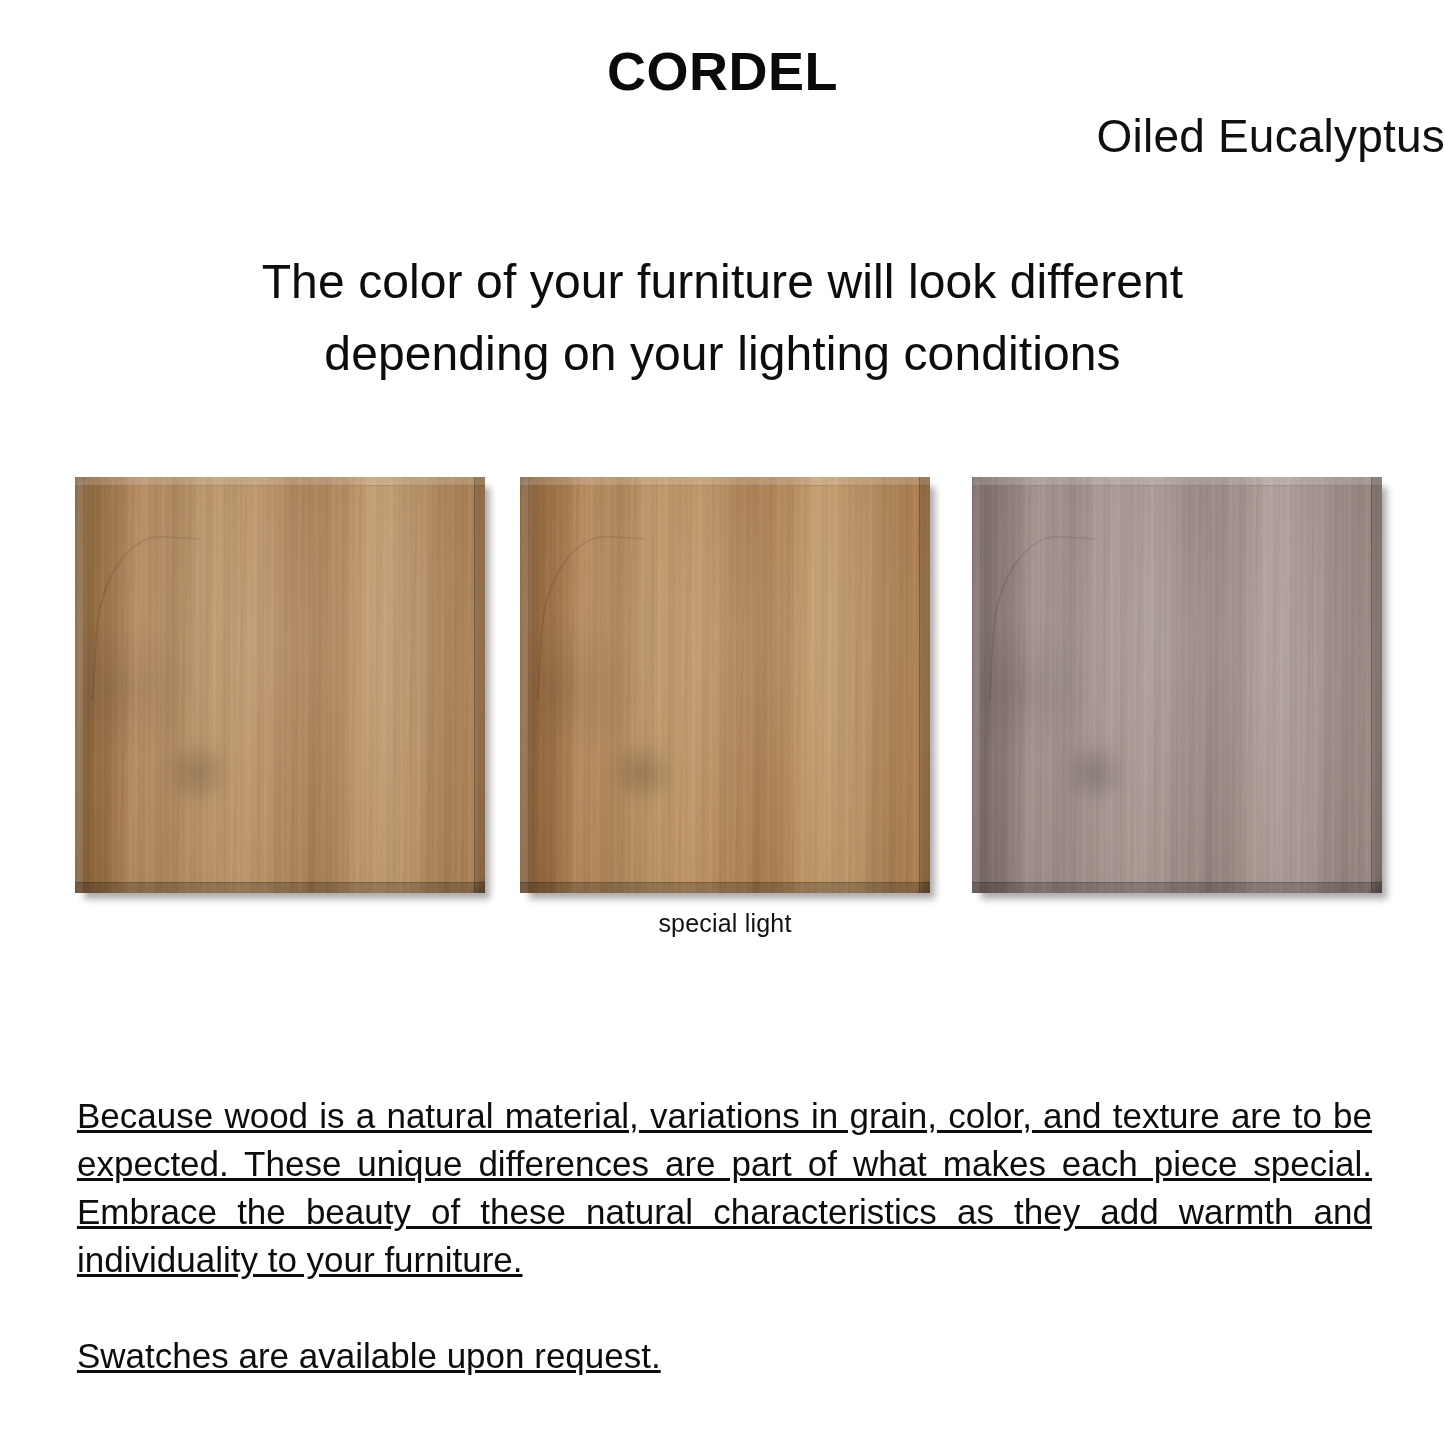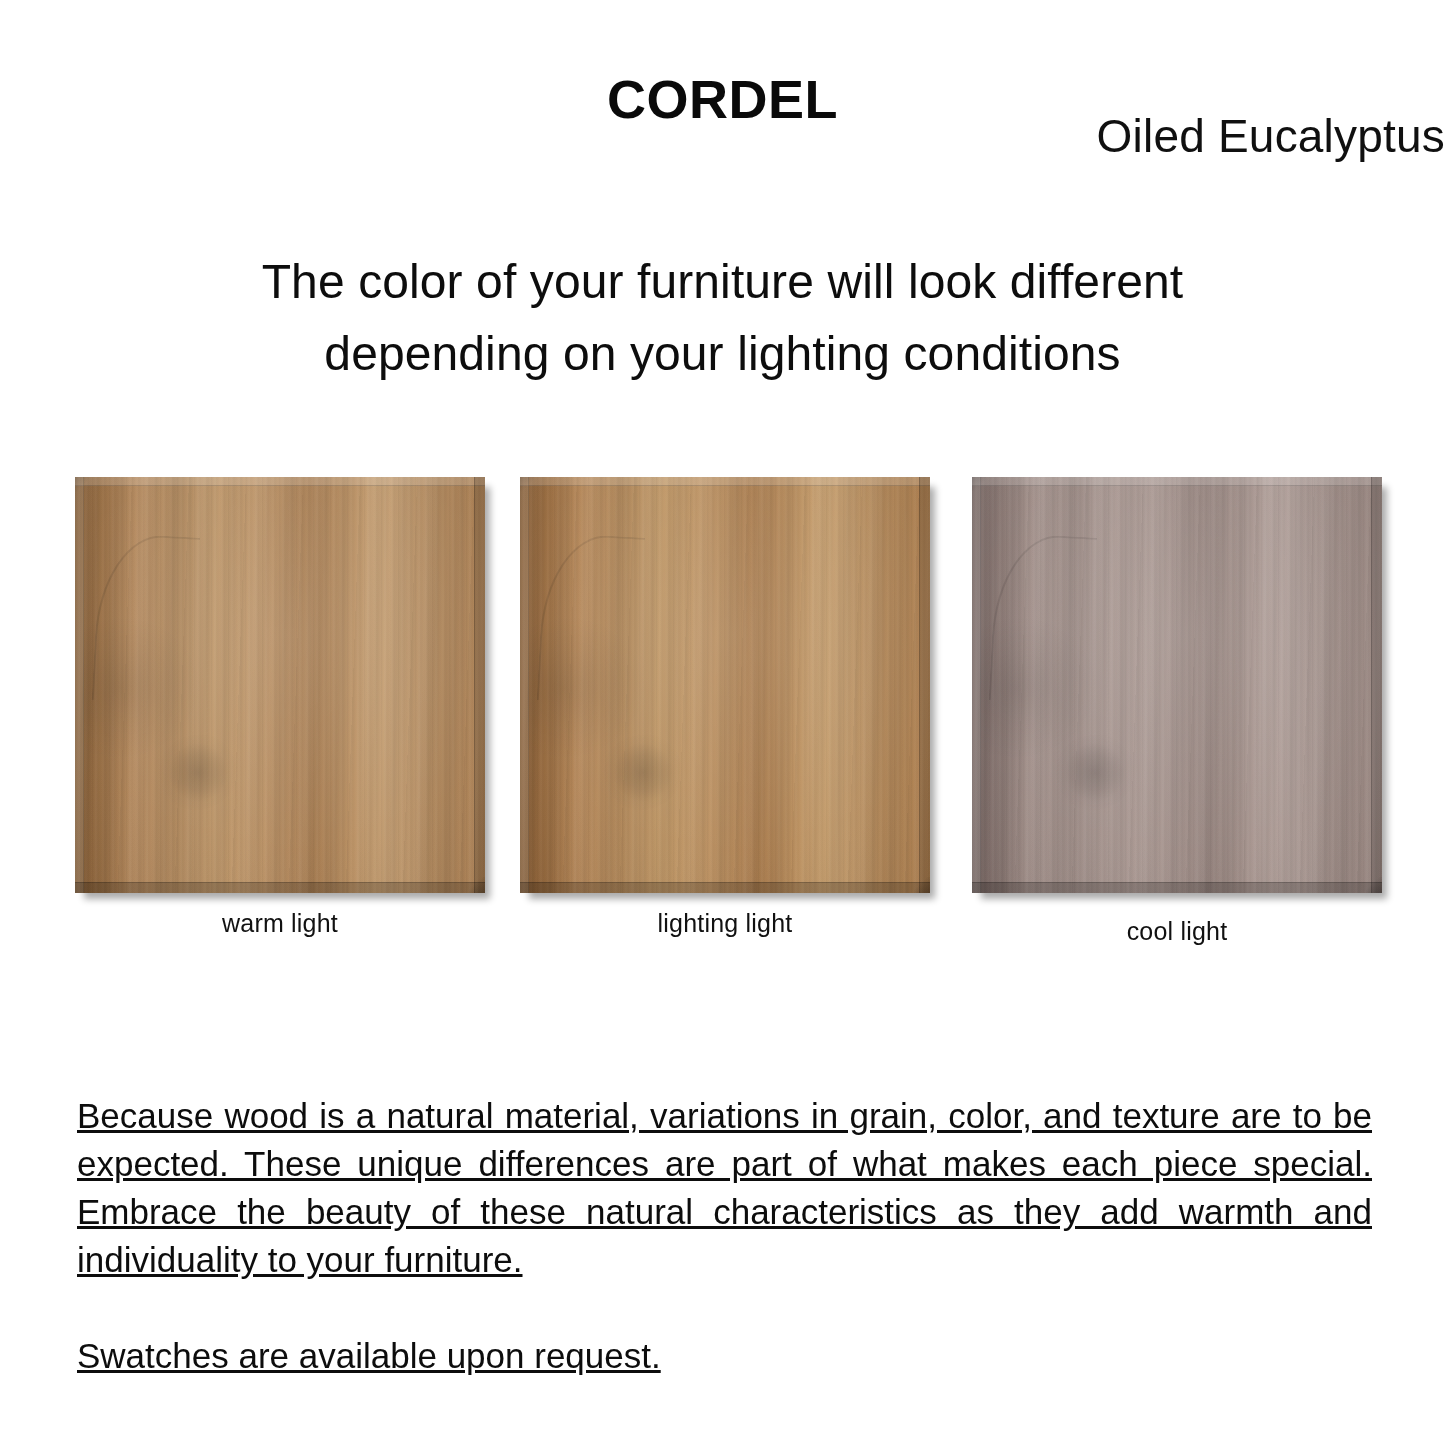--- a/index.html
+++ b/index.html
@@ -29,21 +29,20 @@
     position: absolute;
     top: 44px;
     left: 0;
     width: 1445px;
     text-align: center;
     font-size: 54px;
     font-weight: 700;
     letter-spacing: 0.5px;
     line-height: 1.0;
     color: #0a0a0a;
-    margin-top: 28px;
   }
   .brand-subtitle {
     position: absolute;
     top: 113px;
     left: 0;
     width: 1445px;
     text-align: right;
     font-size: 46px;
     font-weight: 300;
     letter-spacing: 0.2px;
@@ -269,21 +268,20 @@
           <div class="knot"></div>
           <div class="vignette"></div>
         </div>
         <div class="bevel-top"></div>
         <div class="bevel-left"></div>
         <div class="bevel-bottom"></div>
         <div class="bevel-right"></div>
         <div class="corner-tl"></div>
         <div class="corner-br"></div>
       </div>
-      <div class="swatch-label" style="top:432px;">warm light</div>
     </div>
 
     <div class="swatch-cell" style="left:520px;">
       <div class="swatch">
         <div class="wood">
           <div class="base" id="base-1" style="background: linear-gradient(90deg, rgb(141, 96, 53) 0%, rgb(177, 129, 80) 14%, rgb(195, 154, 104) 34%, rgb(177, 129, 80) 58%, rgb(195, 154, 104) 74%, rgb(177, 129, 80) 100%);"></div>
           <div class="wide-bands"></div>
           <div class="fine-grain"></div>
           <div class="fine-grain2"></div>
           <div class="cathedral"></div>
@@ -291,21 +289,21 @@
           <div class="knot"></div>
           <div class="vignette"></div>
         </div>
         <div class="bevel-top"></div>
         <div class="bevel-left"></div>
         <div class="bevel-bottom"></div>
         <div class="bevel-right"></div>
         <div class="corner-tl"></div>
         <div class="corner-br"></div>
       </div>
-      <div class="swatch-label" style="top:432px;">lighting light</div>
+      <div class="swatch-label" style="top:432px;">special light</div>
     </div>
 
     <div class="swatch-cell" style="left:972px;">
       <div class="swatch">
         <div class="wood">
           <div class="base" id="base-2" style="background: linear-gradient(90deg, rgb(124, 106, 102) 0%, rgb(157, 138, 132) 14%, rgb(174, 156, 150) 34%, rgb(157, 138, 132) 58%, rgb(174, 156, 150) 74%, rgb(157, 138, 132) 100%);"></div>
           <div class="wide-bands"></div>
           <div class="fine-grain"></div>
           <div class="fine-grain2"></div>
           <div class="cathedral"></div>
@@ -313,21 +311,20 @@
           <div class="knot"></div>
           <div class="vignette"></div>
         </div>
         <div class="bevel-top"></div>
         <div class="bevel-left"></div>
         <div class="bevel-bottom"></div>
         <div class="bevel-right"></div>
         <div class="corner-tl"></div>
         <div class="corner-br"></div>
       </div>
-      <div class="swatch-label" style="top:440px;">cool light</div>
     </div>
 
   </div>
 
   <div class="body-copy">
     <p>Because wood is a natural material, variations in grain, color, and texture are to be expected. These unique differences are part of what makes each piece special. Embrace the beauty of these natural characteristics as they add warmth and individuality to your furniture.</p>
     <p class="last">Swatches are available upon request.</p>
   </div>
 
 </div>

